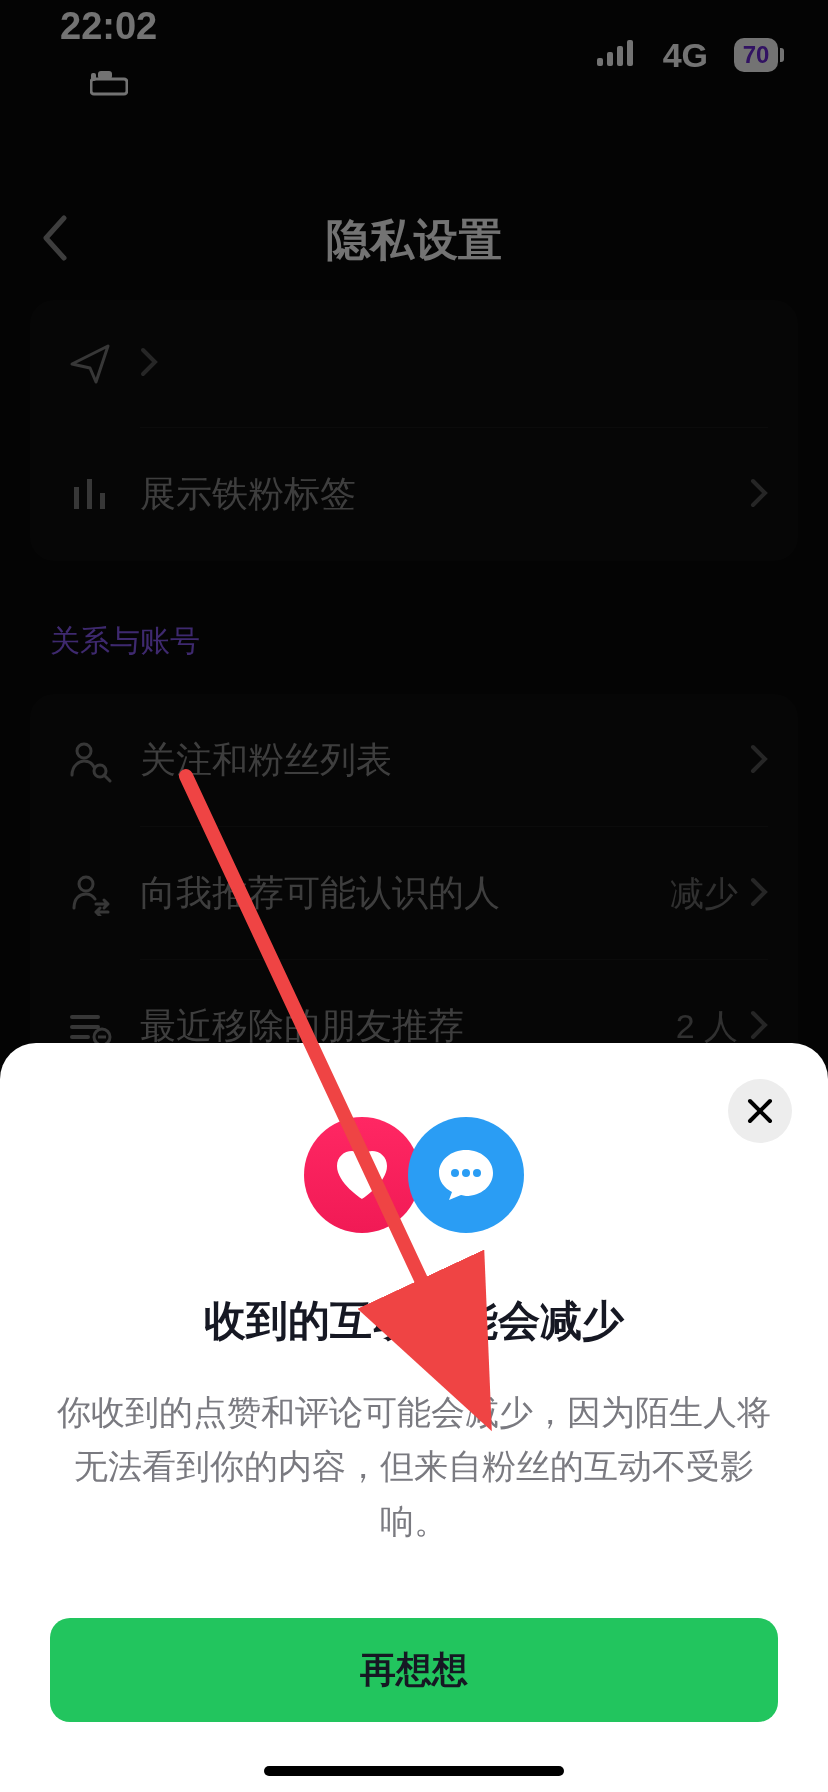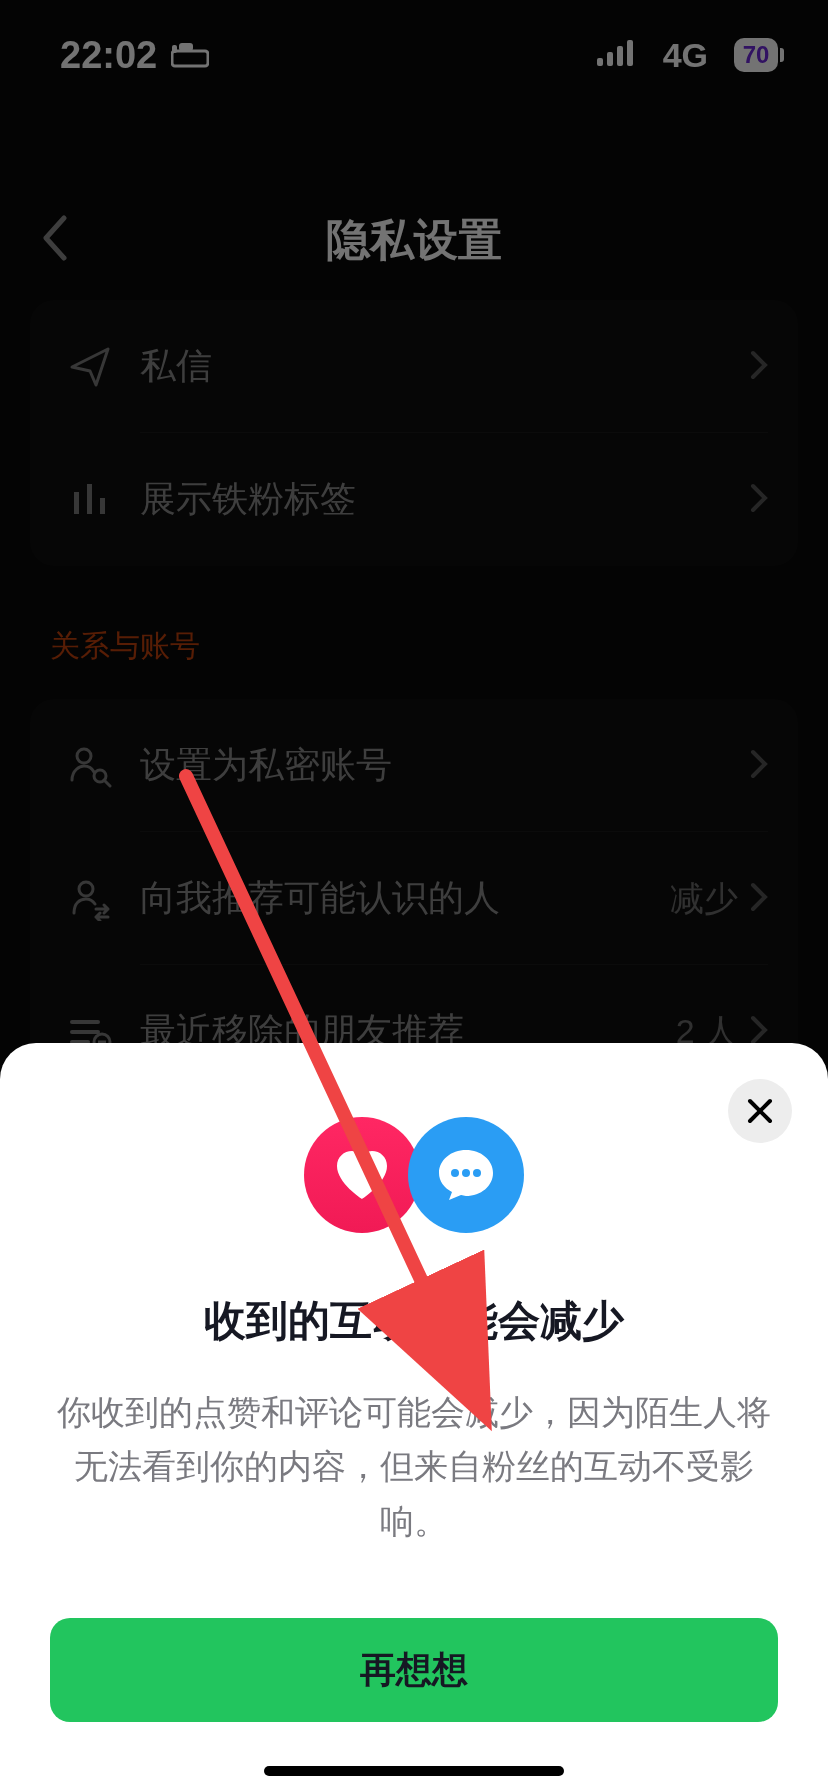--- a/index.html
+++ b/index.html
@@ -26,20 +26,21 @@
     align-items: center;
     padding: 0 50px 0 60px;
     box-sizing: border-box;
   }
   .status-left {
     display: flex;
     align-items: center;
     gap: 14px;
     font-size: 38px;
     font-weight: 600;
+    flex-direction: column;
   }
   .status-right {
     display: flex;
     align-items: center;
     gap: 26px;
   }
   .network-text {
     font-size: 34px;
     font-weight: 600;
   }
@@ -135,21 +136,21 @@
   .row .value {
     font-size: 34px;
     color: #6a6a6a;
     margin-right: 12px;
   }
   .row .chevron {
     color: #555;
   }
   .section-title {
     font-size: 30px;
-    color: #c2410c;
+    color: #8b5cf6;
     padding: 0 20px 32px 20px;
     margin-top: 11px;
   }
 
   
   .dim {
     position: absolute;
     inset: 0;
     background: rgba(0,0,0,0.55);
   }
@@ -301,21 +302,20 @@
 
 <div class="scroll-area">
 
   <div class="group">
     <div class="row">
       <div class="icon-slot">
         <svg width="44" height="44" viewBox="0 0 44 44">
           <path d="M4 22 L40 4 L28 40 L22 26 Z" stroke="#7a7a7a" stroke-width="3" fill="none" stroke-linejoin="round"></path>
         </svg>
       </div>
-      <div class="label">私信</div>
       <div class="chevron">
         <svg width="18" height="30" viewBox="0 0 18 30">
             <polyline points="3,3 15,15 3,27" stroke="#555" stroke-width="4" fill="none" stroke-linecap="round"></polyline>
           </svg>
       </div>
       <div class="sep"></div>
     </div>
     <div class="row">
       <div class="icon-slot">
         <svg width="44" height="44" viewBox="0 0 44 44">
@@ -338,21 +338,21 @@
   <div class="group">
     <div class="row">
       <div class="icon-slot">
         <svg width="44" height="44" viewBox="0 0 44 44">
           <circle cx="16" cy="12" r="7" stroke="#7a7a7a" stroke-width="3" fill="none"></circle>
           <path d="M4 36 C4 26 12 22 16 22 C20 22 24 24 26 28" stroke="#7a7a7a" stroke-width="3" fill="none" stroke-linecap="round"></path>
           <circle cx="32" cy="32" r="6" stroke="#7a7a7a" stroke-width="3" fill="none"></circle>
           <line x1="36" y1="36" x2="42" y2="42" stroke="#7a7a7a" stroke-width="3" stroke-linecap="round"></line>
         </svg>
       </div>
-      <div class="label">设置为私密账号</div>
+      <div class="label">关注和粉丝列表</div>
       <div class="chevron">
         <svg width="18" height="30" viewBox="0 0 18 30">
             <polyline points="3,3 15,15 3,27" stroke="#555" stroke-width="4" fill="none" stroke-linecap="round"></polyline>
           </svg>
       </div>
       <div class="sep"></div>
     </div>
     <div class="row">
       <div class="icon-slot">
         <svg width="44" height="44" viewBox="0 0 44 44">

